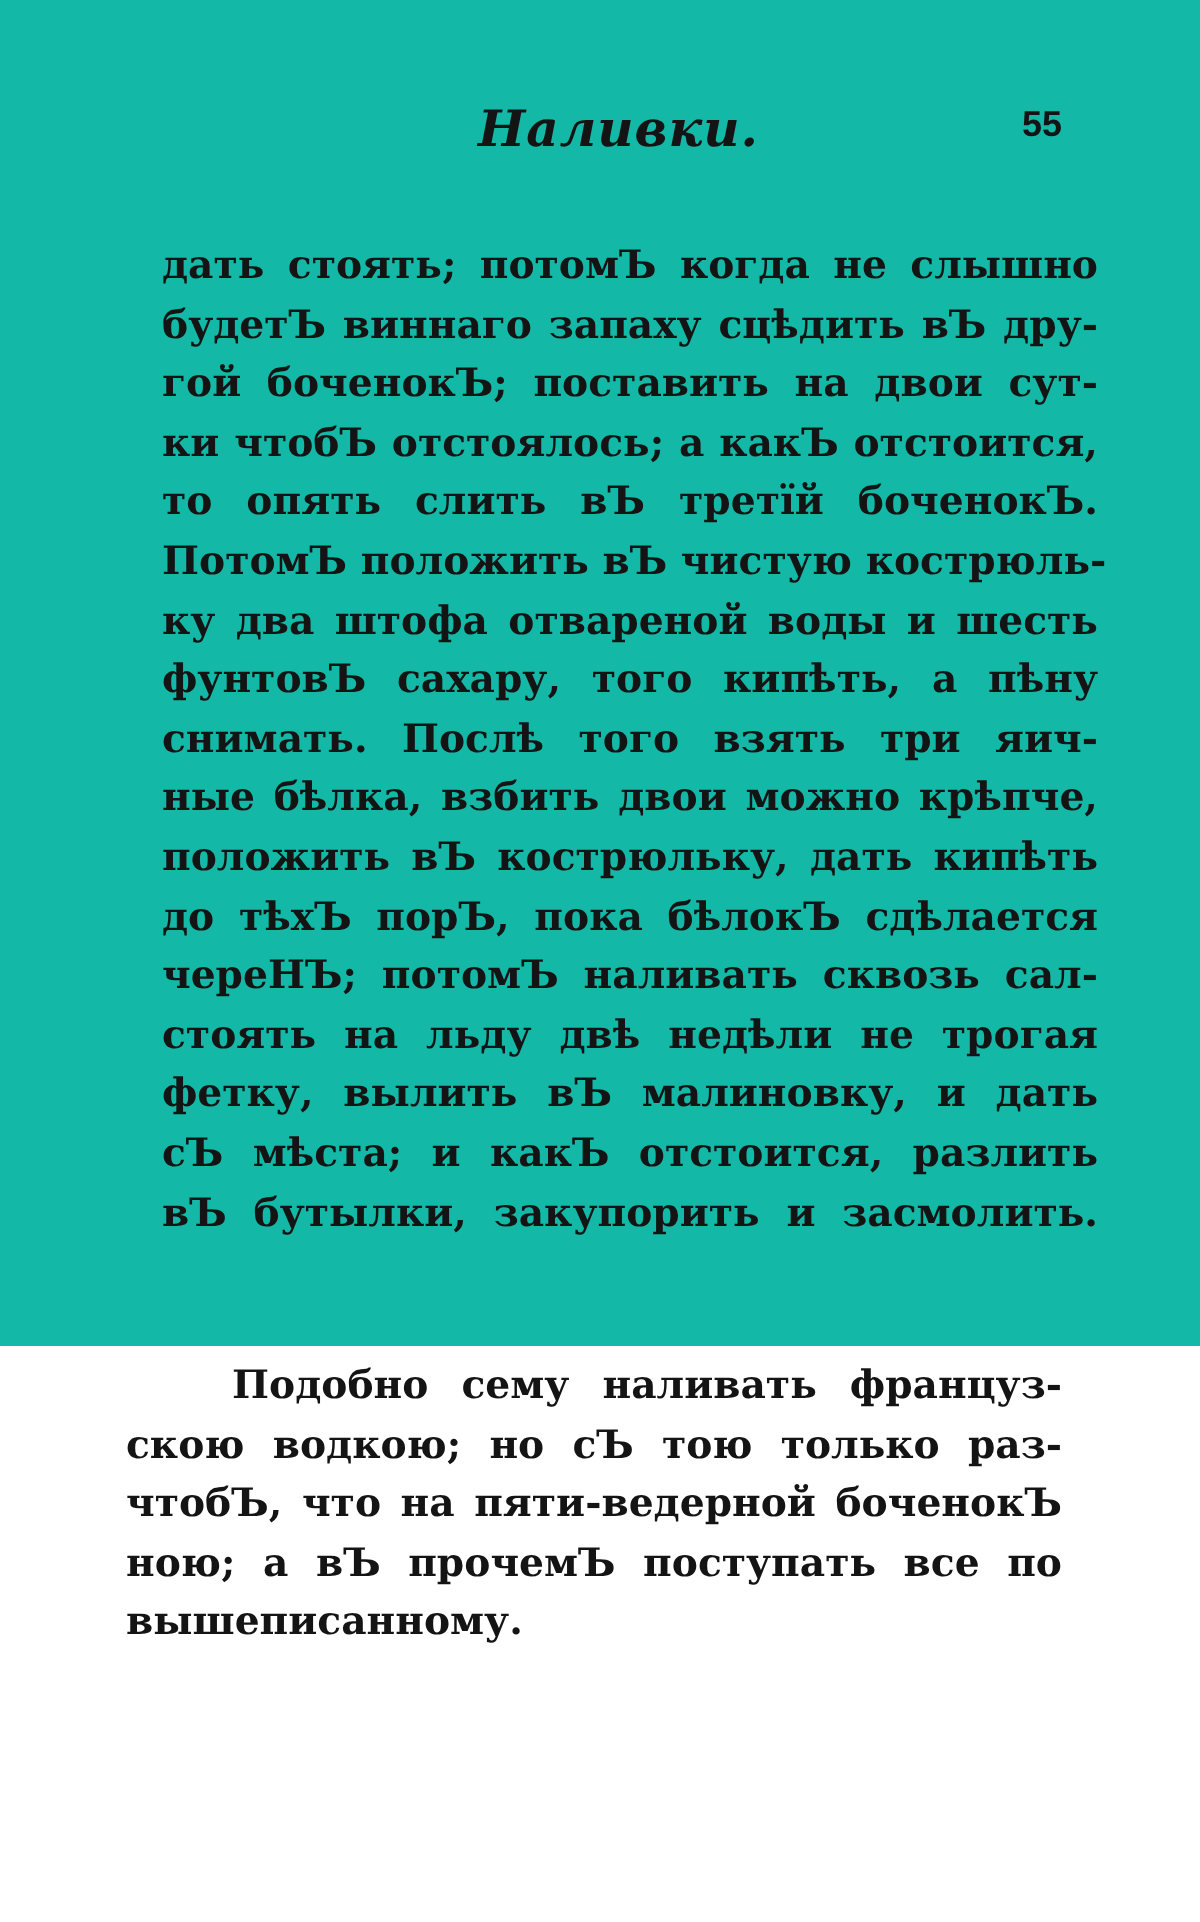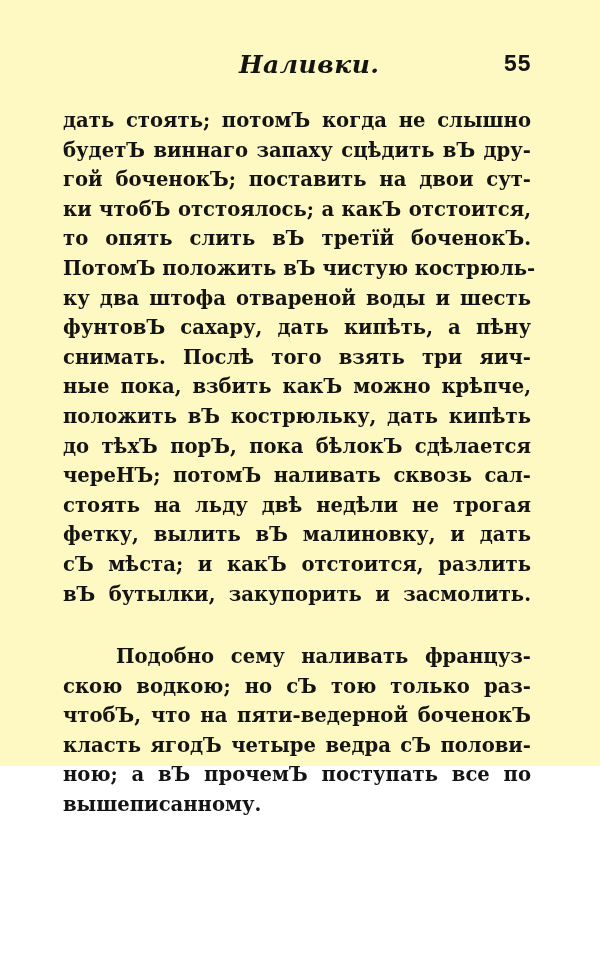--- a/index.html
+++ b/index.html
@@ -10,22 +10,22 @@
     body {
       width: 600px;
       height: 961px;
       position: relative;
       overflow: hidden;
       color: #141414;
     }
     .page {
       position: absolute;
       left: 0; top: 0;
-      width: 600px; height: 766px;
-      background: #fef9c3;
+      width: 600px; height: 673px;
+      background: #14b8a6;
     }
     .running-head {
       position: absolute;
       top: 50px;
       left: 63px;
       width: 468px;
       height: 36px;
     }
     .running-title {
       position: absolute;
@@ -34,81 +34,81 @@
       font-family: "DejaVu Serif", serif;
       font-style: italic;
       font-weight: bold;
       font-size: 25px;
       letter-spacing: 0.5px;
     }
     .page-number {
       position: absolute;
       right: 0;
       top: 2px;
-      font-family: Liberation Mono, monospace;
+      font-family: Liberation Sans, sans-serif;
       font-weight: bold;
-      font-size: 23px;
+      font-size: 18px;
     }
     .text-block {
       position: absolute;
       left: 63px;
       width: 468px;
       font-family: "DejaVu Serif", serif;
       font-size: 19.6px;
       font-weight: bold;
       line-height: 29.6px;
     }
-    .para-1 { top: 106px; }
+    .para-1 { top: 118px; margin-left: 18px; }
     .para-2 { top: 642px; }
     .line {
       display: block;
       white-space: nowrap;
       text-align: justify;
       text-align-last: justify;
       height: 29.6px;
     }
     .line.last {
       text-align-last: left;
     }
     .line.indent {
       padding-left: 53px;
+      margin-top: 36px;
     }
   </style>
 </head>
 <body>
 
 <div class="page">
 
   <div class="running-head">
     <span class="running-title">Наливки.</span>
     <span class="page-number">55</span>
   </div>
 
   <div class="text-block para-1">
     <span class="line">дать стоять; потомЪ когда не слышно</span>
     <span class="line">будетЪ виннаго запаху сцѣдить вЪ дру-</span>
     <span class="line">гой боченокЪ; поставить на двои сут-</span>
     <span class="line">ки чтобЪ отстоялось; а какЪ отстоится,</span>
     <span class="line">то опять слить вЪ третїй боченокЪ.</span>
     <span class="line">ПотомЪ положить вЪ чистую кострюль-</span>
     <span class="line">ку два штофа отвареной воды и шесть</span>
-    <span class="line">фунтовЪ сахару, дать кипѣть, а пѣну</span>
+    <span class="line">фунтовЪ сахару, того кипѣть, а пѣну</span>
     <span class="line">снимать. Послѣ того взять три яич-</span>
-    <span class="line">ные пока, взбить какЪ можно крѣпче,</span>
+    <span class="line">ные бѣлка, взбить двои можно крѣпче,</span>
     <span class="line">положить вЪ кострюльку, дать кипѣть</span>
     <span class="line">до тѣхЪ порЪ, пока бѣлокЪ сдѣлается</span>
     <span class="line">череНЪ; потомЪ наливать сквозь сал-</span>
     <span class="line">стоять на льду двѣ недѣли не трогая</span>
     <span class="line">фетку, вылить вЪ малиновку, и дать</span>
     <span class="line">сЪ мѣста; и какЪ отстоится, разлить</span>
     <span class="line">вЪ бутылки, закупорить и засмолить.</span>
   </div>
 
   <div class="text-block para-2">
     <span class="line indent">Подобно сему наливать француз-</span>
     <span class="line">скою водкою; но сЪ тою только раз-</span>
     <span class="line">чтобЪ, что на пяти-ведерной боченокЪ</span>
-    <span class="line">класть ягодЪ четыре ведра сЪ полови-</span>
     <span class="line">ною; а вЪ прочемЪ поступать все по</span>
     <span class="line last">вышеписанному.</span>
   </div>
 
 </div>
 
 </body></html>

